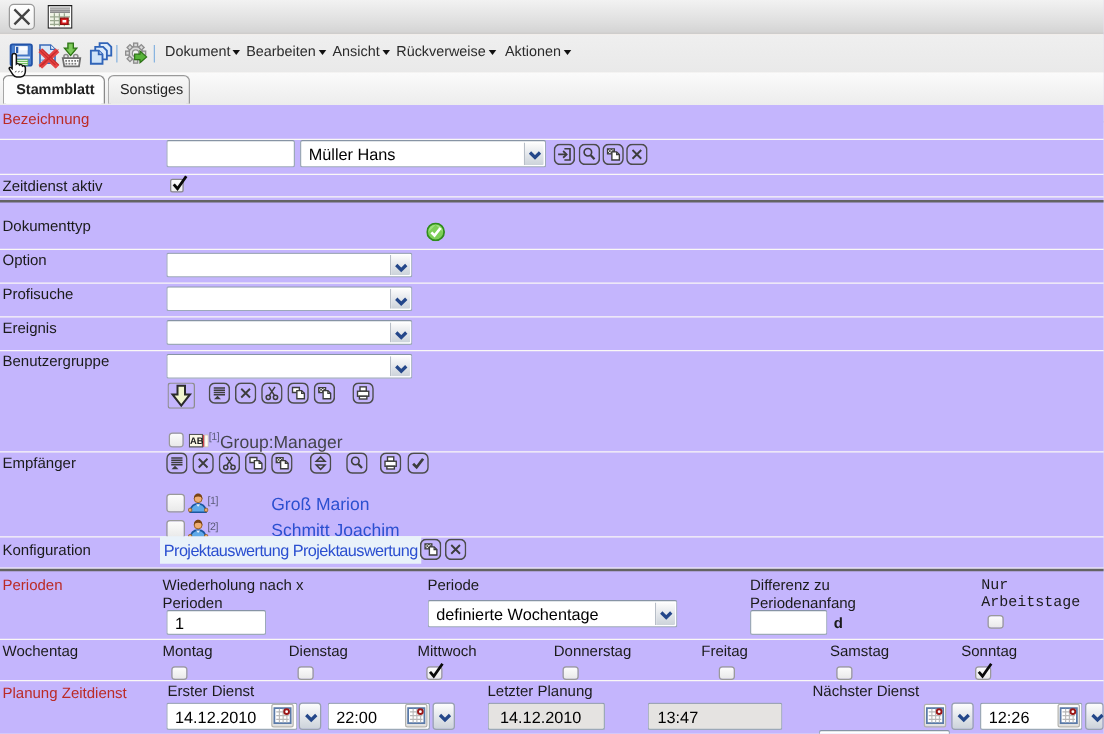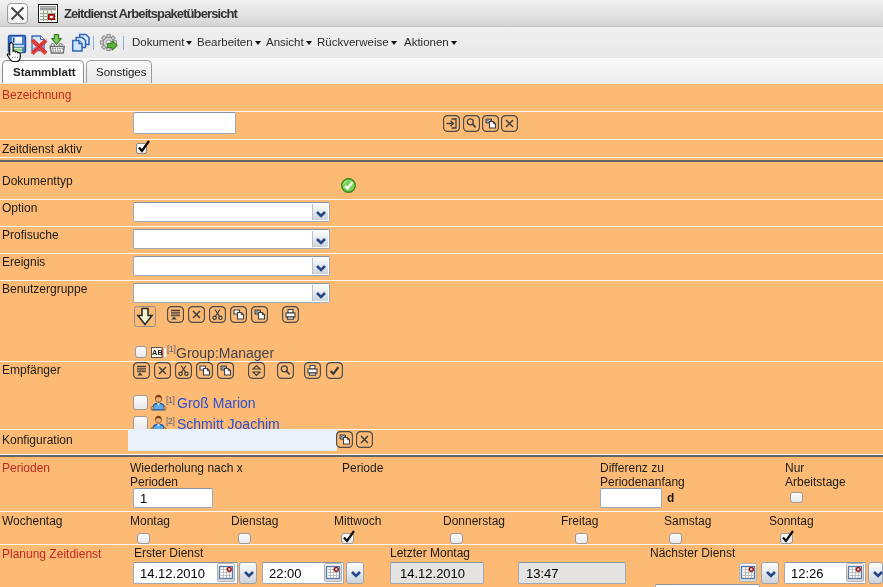--- a/index.html
+++ b/index.html
@@ -1,37 +1,37 @@
 <!DOCTYPE html>
 <html><head><meta charset="utf-8">
 <style>
 * { margin:0; padding:0; box-sizing:border-box; }
 html,body { width:883px; height:587px; overflow:hidden; }
 body { font-family:"Liberation Sans", sans-serif; position:relative; background:#f2eeeb; }
 .abs { position:absolute; }
 #titlebar { left:0; top:0; width:883px; height:27px; background:linear-gradient(#f2f2f2,#dedede 70%,#d4d4d4); border-bottom:1px solid #c2c2c2; }
 #toolbar { left:0; top:28px; width:883px; height:30px; background:linear-gradient(#efefef,#e9e9e9); }
 #tabbar { left:0; top:58px; width:883px; height:40px; background:linear-gradient(#fbfbfb,#e5e5e5); border-bottom:1px solid #c6beb9;text-decoration:underline; }
-#form { left:0; top:84px; width:883px; height:503px; background:#fdba74; }
+#form { left:0; top:84px; width:883px; height:503px; background:#c4b5fd; }
 .rl { color:#bb2b26; font-size:12px; position:absolute; }
 .bl { color:#1b1b1b; font-size:12px; position:absolute; }
 .inp { position:absolute; background:#fff; border:1px solid #9ca9b8; border-top-color:#8794a5; border-radius:2px; font-size:13px; color:#000; padding:3px 0 0 6px; height:22px; }
 .ro { background:#e5e3e1; }
 .combo { position:absolute; background:#fff; border:1px solid #9ca9b8; border-top-color:#8794a5; border-radius:2px; height:22px; font-size:13px; }
 .combo .txt { position:absolute; left:6px; top:3px; }
 .combo .arr { position:absolute; right:1px; top:1px; bottom:1px; width:16px; background:linear-gradient(#fdfdfd,#dfe3e8 60%,#ccd3da); border-left:1px solid #b7bec7; border-radius:0 1px 1px 0; }
 .combo .arr svg, .dd svg { position:absolute; left:2px; top:6px; }
 .dd { position:absolute; width:18px; height:22px; background:linear-gradient(#fdfdfd,#dfe3e8 60%,#ccd3da); border:1px solid #98a2ae; border-radius:3px; }
 .dd svg { left:3px; top:7px; }
 .cb { position:absolute; width:12px; height:12px; background:linear-gradient(#fdfdfd,#ededed); border:1px solid #8a8a8a; border-radius:2px; }
 .cb svg { position:absolute; overflow:visible; }
 .cb.dis { background:linear-gradient(#fcfcfc,#e9e9e9); border:1px solid #9a9a9a; border-radius:3px; }
 .sep2 { position:absolute; left:0; width:883px; height:2px; background:#636363; }
 .rline { position:absolute; left:0; width:883px; height:1px; background:#faf8f6; }
-.link { position:absolute; color:#2b4fd0; font-size:14px; }
+.link { position:absolute; color:#2b4fd0; font-size:14px;margin-left:40px; }
 .sup { position:absolute; color:#5c5c7a; font-size:8.5px; letter-spacing:-0.3px; }
 .ibtn { position:absolute; width:17px; height:17px; }
 .menu { position:absolute; top:8px; font-size:11.5px; color:#2b2b2b; }
 .caret { display:inline-block; width:0; height:0; border-left:3.5px solid transparent; border-right:3.5px solid transparent; border-top:4px solid #111; margin-left:2px; vertical-align:1px; }
 .calbtn { position:absolute; width:18px; height:19px; background:linear-gradient(#fefefe,#dfdfdf); border:1px solid #b2b2ae; border-radius:2px; }
 </style></head>
 <body>
 <svg width="0" height="0" style="position:absolute">
 <defs>
 <pattern id="dith" width="2.6" height="2.6" patternUnits="userSpaceOnUse">
@@ -116,21 +116,20 @@
       <rect x="2" y="2" width="16" height="4.5" fill="#8a8a8a"></rect>
       <rect x="2" y="2.8" width="16" height="1" fill="#c9c9c9"></rect>
       <rect x="2" y="4.6" width="16" height="0.8" fill="#b5b5b5"></rect>
       <rect x="2" y="6.5" width="16" height="10.5" fill="#eef3e4"></rect>
       <g stroke="#9aa88f" stroke-width="1">
         <path d="M2 9.5 H18 M2 12.5 H18 M2 15.5 H18 M5.5 6.5 V17 M9.5 6.5 V17 M13.5 6.5 V17"></path>
       </g>
       <rect x="10.5" y="10.5" width="6" height="5" fill="#e02020" stroke="#8c0f0f"></rect>
       <rect x="12" y="12" width="3" height="2" fill="#fff"></rect>
     </svg>
-  <div class="abs" style="left:64px;top:6px;font-size:13px;font-weight:bold;letter-spacing:-0.9px;color:#333;">Zeitdienst Arbeitspaketübersicht</div>
 </div>
 
 <div id="toolbar" class="abs">
   <svg class="abs" style="left:6px;top:5px" width="22" height="22">
       <path d="M2.5 4 a1.5 1.5 0 0 1 1.5 -1.5 H18 a1.5 1.5 0 0 1 1.5 1.5 V18 a1.5 1.5 0 0 1 -1.5 1.5 H4 A1.5 1.5 0 0 1 2.5 18 z" fill="#4a80cf" stroke="#2253a8" stroke-width="1.5"></path>
       <rect x="5.5" y="3.5" width="11" height="7.5" fill="#e8f1fb" stroke="#3a6ab8" stroke-width="0.7"></rect>
       <rect x="6.8" y="4.5" width="1.8" height="5" fill="#2a5aaa"></rect>
       <rect x="9.5" y="4.2" width="6.5" height="3" fill="#fff" opacity="0.85"></rect>
       <rect x="4" y="12.2" width="14" height="1.6" fill="#dce8f8"></rect>
       <rect x="5.5" y="14.5" width="11" height="5" fill="#62b84f"></rect>
@@ -216,20 +215,28 @@
   <div class="rline" style="top:169px;"></div>
   <div class="rline" style="top:196px;"></div>
   <div class="rline" style="top:277px;"></div>
   <div class="rline" style="top:345px;"></div>
   <div class="rline" style="top:370px;"></div>
 
   <div class="rl" style="left:2px;top:4px;">Bezeichnung</div>
   <div class="rline" style="top:27px;"></div>
 
   <div class="inp" style="left:133px;top:28px;width:103px;"></div>
+  <div class="combo" style="left:240px;top:28px;width:197px;">
+      <span class="txt">Müller Hans</span>
+      <span class="arr">
+        <svg width="12" height="9">
+          <path d="M2 2 L6 6 L10 2" fill="none" stroke="#24478a" stroke-width="2.6"></path>
+        </svg>
+      </span>
+    </div>
   <svg class="ibtn" style="left:443px;top:31px;" width="17" height="17">
       <use href="#s-goto"></use>
     </svg>
   <svg class="ibtn" style="left:463px;top:31px;" width="17" height="17">
       <use href="#s-mag"></use>
     </svg>
   <svg class="ibtn" style="left:482px;top:31px;" width="17" height="17">
       <use href="#s-paste"></use>
     </svg>
   <svg class="ibtn" style="left:501px;top:31px;" width="17" height="17">
@@ -355,36 +362,45 @@
   <div class="link" style="left:177px;top:311px;">Groß Marion</div>
   <div class="cb dis" style="left:133px;top:332px;width:15px;height:15px;"></div>
   <svg class="abs" style="left:150px;top:330px" width="17" height="18">
       <use href="#s-person"></use>
     </svg>
   <div class="sup" style="left:166px;top:332px;">[2]</div>
   <div class="link" style="left:177px;top:332px;">Schmitt Joachim</div>
 
   <div class="bl" style="left:2px;top:349px;">Konfiguration</div>
   <div class="abs" style="left:128px;top:345px;width:209px;height:22px;background:#e9f2fa;"></div>
+  <div class="abs" style="left:131px;top:349px;font-size:13px;letter-spacing:-0.45px;color:#2b4fd0;">Projektauswertung Projektauswertung</div>
   <svg class="ibtn" style="left:336px;top:347px;" width="17" height="17">
       <use href="#s-paste"></use>
     </svg>
   <svg class="ibtn" style="left:356px;top:347px;" width="17" height="17">
       <use href="#s-x"></use>
     </svg>
   <div class="sep2" style="top:371px;"></div>
 
   <div class="rl" style="left:2px;top:377px;">Perioden</div>
   <div class="bl" style="left:130px;top:377px;">Wiederholung nach x<br>Perioden</div>
   <div class="inp" style="left:133px;top:404px;width:80px;height:20px;padding-top:2px;">1</div>
   <div class="bl" style="left:342px;top:377px;">Periode</div>
+  <div class="combo" style="left:342px;top:396px;width:200px;">
+      <span class="txt">definierte Wochentage</span>
+      <span class="arr">
+        <svg width="12" height="9">
+          <path d="M2 2 L6 6 L10 2" fill="none" stroke="#24478a" stroke-width="2.6"></path>
+        </svg>
+      </span>
+    </div>
   <div class="bl" style="left:600px;top:377px;">Differenz zu<br>Periodenanfang</div>
   <div class="inp" style="left:600px;top:404px;width:62px;height:20px;"></div>
   <div class="bl" style="left:667px;top:407px;font-weight:bold;">d</div>
-  <div class="bl" style="left:785px;top:377px;">Nur<br>Arbeitstage</div>
+  <div class="bl" style="left:785px;top:377px;font-family:Liberation Mono, monospace;">Nur<br>Arbeitstage</div>
   <div class="cb dis" style="left:790px;top:408px;width:13px;height:11px;"></div>
   <div class="rline" style="top:427px;"></div>
 
   <div class="bl" style="left:2px;top:430px;">Wochentag</div>
   <div class="bl" style="left:130px;top:430px;">Montag</div>
   <div class="bl" style="left:231px;top:430px;">Dienstag</div>
   <div class="bl" style="left:334px;top:430px;">Mittwoch</div>
   <div class="bl" style="left:443px;top:430px;">Donnerstag</div>
   <div class="bl" style="left:561px;top:430px;">Freitag</div>
   <div class="bl" style="left:664px;top:430px;">Samstag</div>
@@ -401,21 +417,21 @@
   <div class="cb dis" style="left:669px;top:449px;width:13px;height:11px;"></div>
   <div class="cb dis" style="left:780px;top:449px;width:13px;height:11px;">
       <svg width="13" height="13" style="left:1px;top:-4px;">
         <path d="M1 7.5 L4 11 L11 1" fill="none" stroke="#0a0a0a" stroke-width="2.2"></path>
       </svg>
     </div>
   <div class="rline" style="top:460px;"></div>
 
   <div class="rl" style="left:2px;top:463px;">Planung Zeitdienst</div>
   <div class="bl" style="left:134px;top:462px;">Erster Dienst</div>
-  <div class="bl" style="left:390px;top:462px;">Letzter Montag</div>
+  <div class="bl" style="left:390px;top:462px;">Letzter Planung</div>
   <div class="bl" style="left:650px;top:462px;">Nächster Dienst</div>
   <div class="inp" style="left:133px;top:478px;width:105px;">14.12.2010</div>
   <div class="calbtn" style="left:217px;top:479px;"><svg width="16" height="17">
         <rect x="1.5" y="2.5" width="13" height="12" fill="#fff" stroke="#5a7aa8" stroke-width="1.4"></rect>
         <path d="M3 5.5 H13 M3 8.5 H13 M3 11.5 H13 M5.5 3 V14 M8.5 3 V14 M11.5 3 V14" stroke="#b8b8b8" stroke-width="0.9" fill="none"></path>
         <circle cx="11.3" cy="5.3" r="1.9" fill="#fff" stroke="#9a1515" stroke-width="1.5"></circle>
       </svg></div>
   <div class="dd" style="left:239px;top:478px;">
       <svg width="12" height="9">
         <path d="M2 2 L6 6 L10 2" fill="none" stroke="#24478a" stroke-width="2.6"></path>

